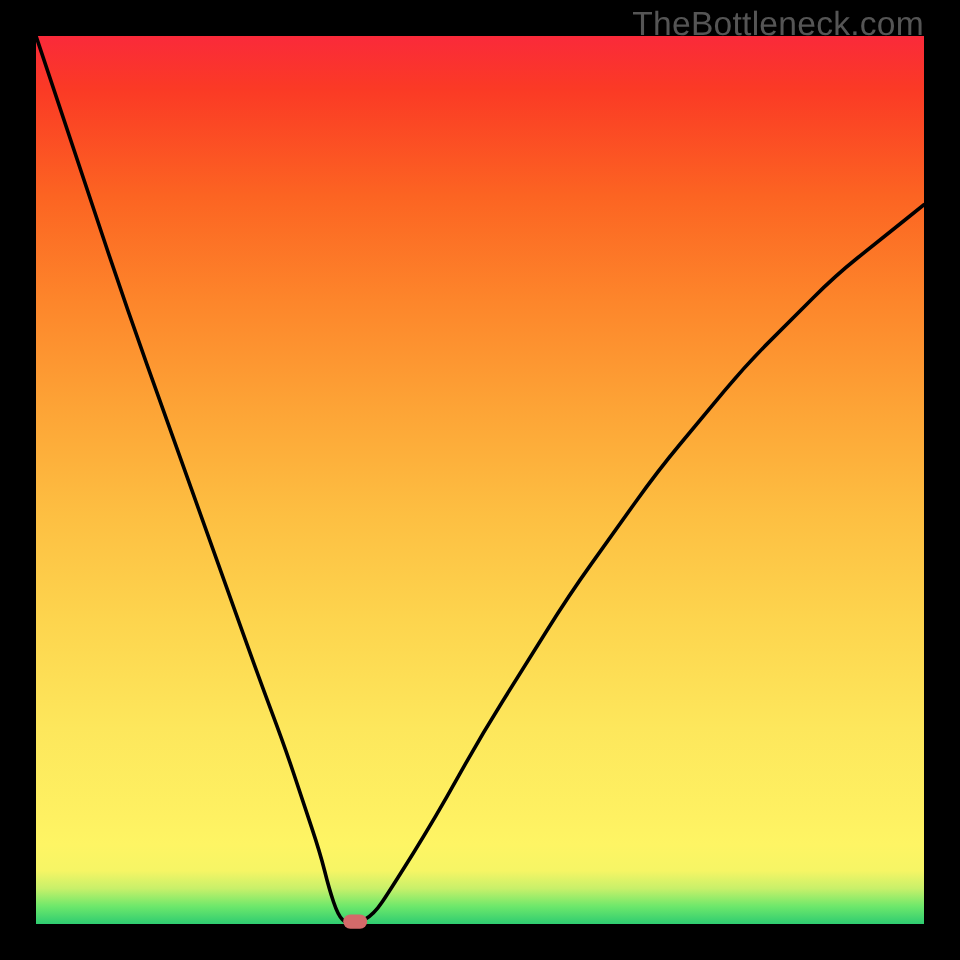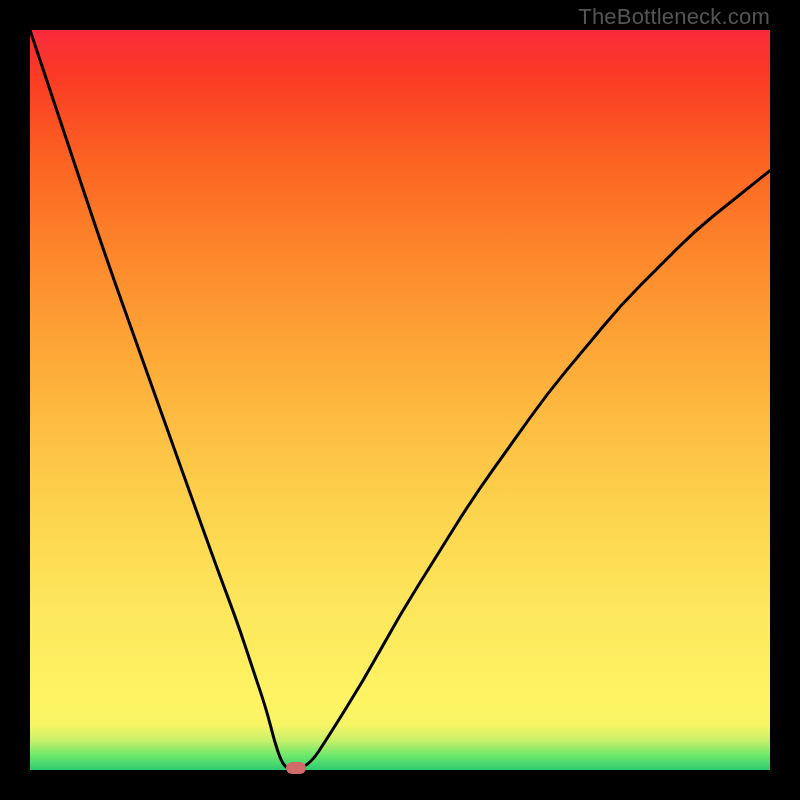--- a/index.html
+++ b/index.html
@@ -38,21 +38,21 @@
       #fc6422 82%,
       #fb3a25 94%,
       #fa2a3a 100%
     );
   }
   .watermark {
     position: absolute;
     top: 4px;
     right: 30px;
     color: #555;
-    font-size: 22px;
+    font-size: 28px;
     letter-spacing: 0.2px;
     user-select: none;
   }
   svg.curve {
     position: absolute;
     inset: 0;
     width: 100%;
     height: 100%;
   }
   .marker {

